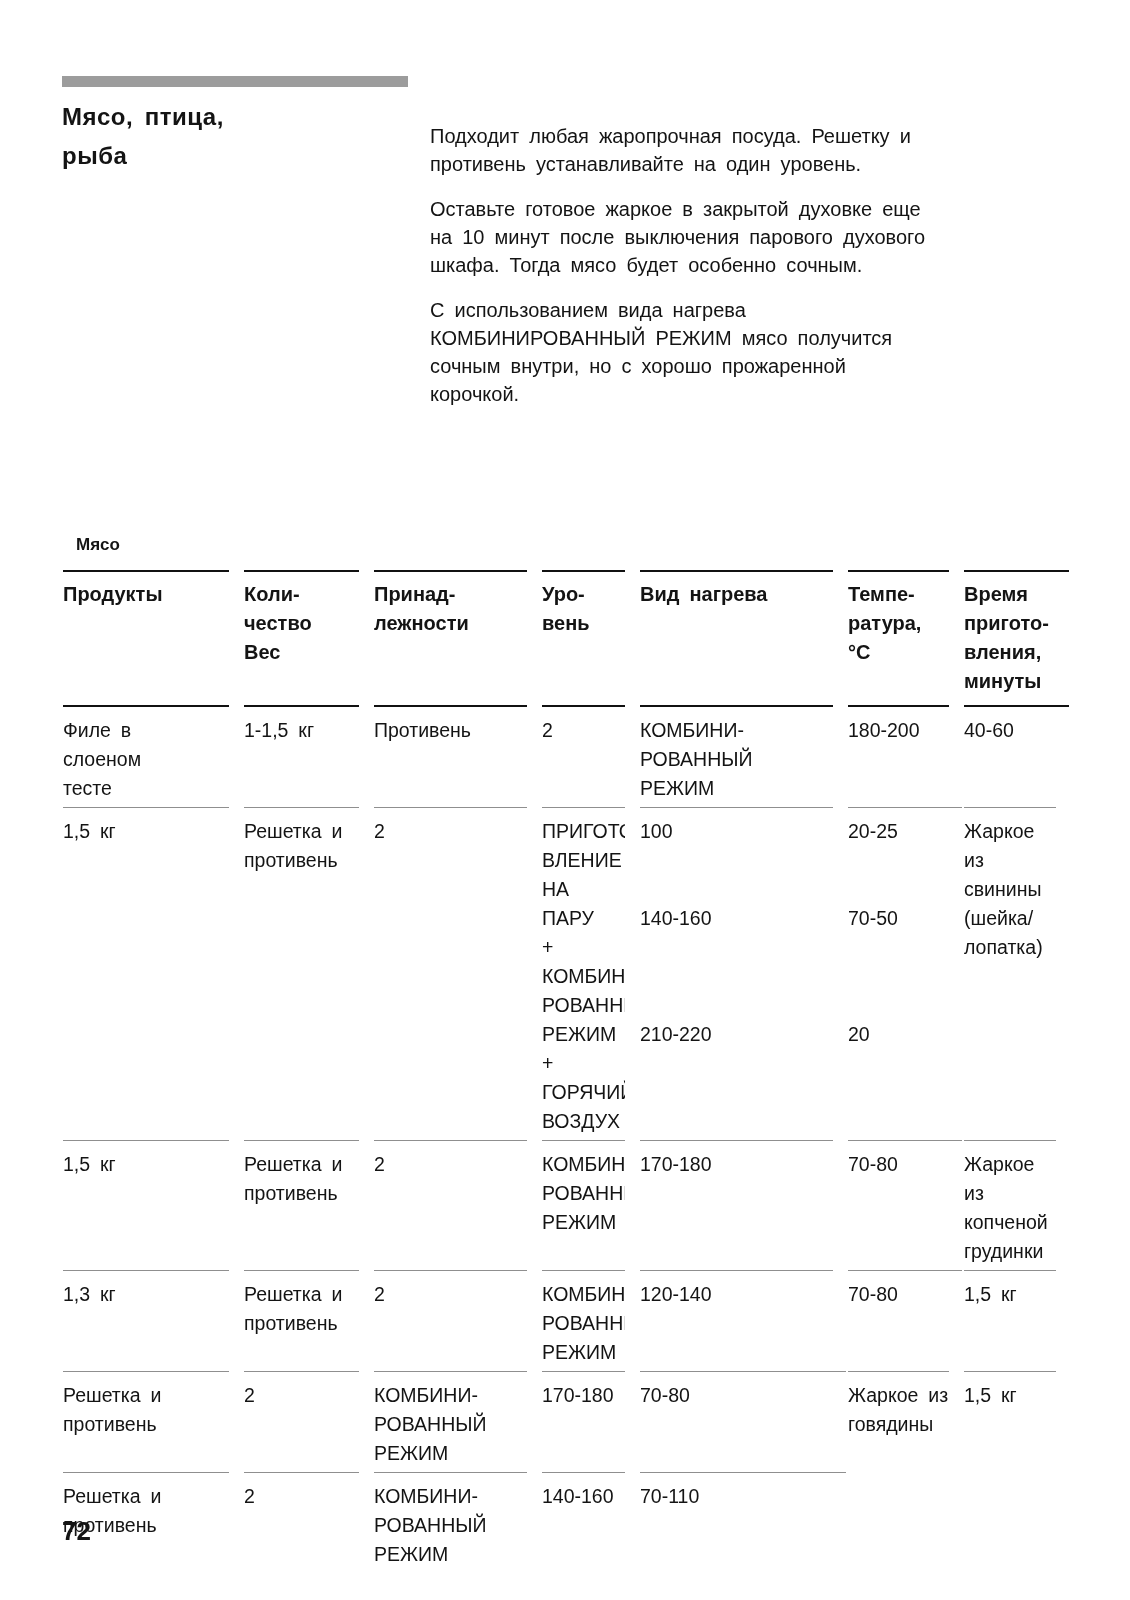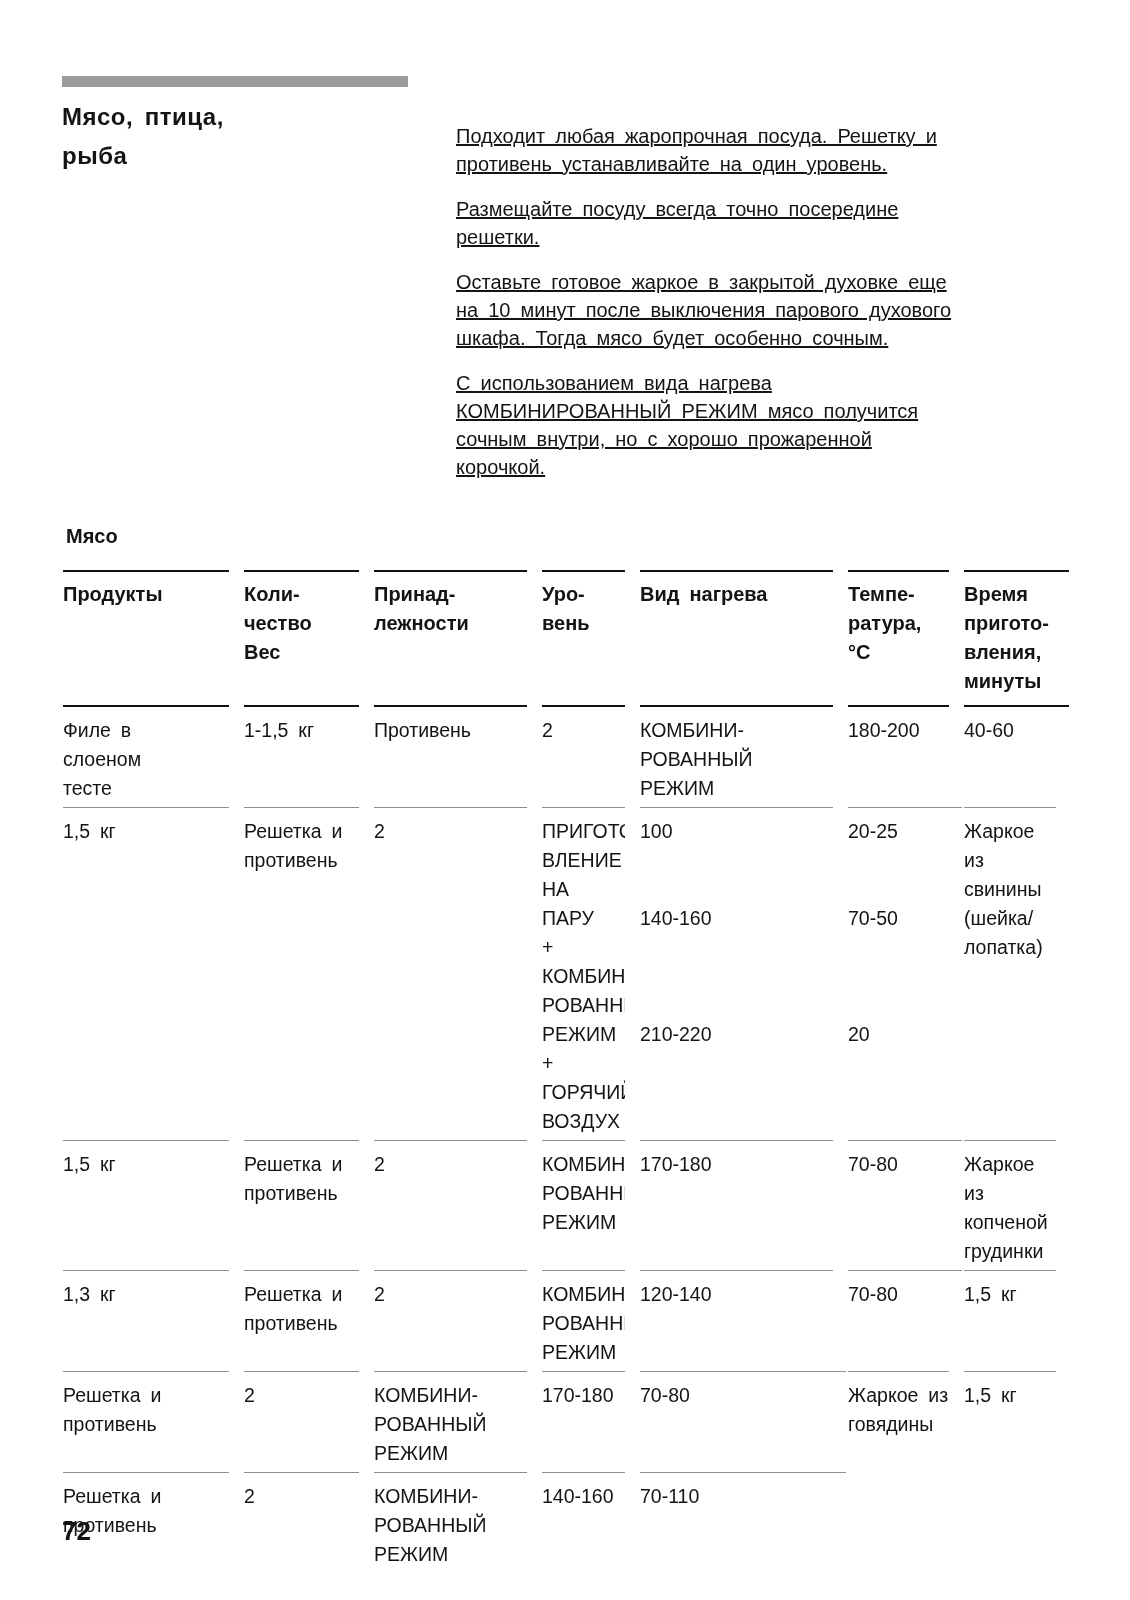--- a/index.html
+++ b/index.html
@@ -19,33 +19,32 @@
   }
   .title{
     position:absolute;left:62px;top:97px;
     margin:0;
     font-size:24px;font-weight:bold;
     line-height:39px;
     white-space:pre-line;
     letter-spacing:0.5px;
   }
   .intro{
-    position:absolute;left:456px;top:122px;
+    position:absolute;left:430px;top:122px;
     width:592px;
-    text-decoration:underline;
   }
   .intro p{
     margin:0 0 17px 0;
     font-size:20px;line-height:28px;
     white-space:pre-line;
   }
   .subheading{
     position:absolute;left:62px;top:521px;
-    margin:4px;
-    font-size:20px;font-weight:bold;
+    margin:14px;
+    font-size:17px;font-weight:bold;
   }
   .ctable{
     position:absolute;left:63px;top:570px;
     display:grid;
     grid-template-columns:181px 130px 168px 98px 208px 116px 107px;
     font-size:19.5px;line-height:29px;
   }
   .cell{
     white-space:pre-line;
     margin-right:15px;
@@ -77,22 +76,20 @@
 <div class="page">
 
   <div class="graybar"></div>
 
   <h1 class="title">Мясо, птица,
 рыба</h1>
 
   <div class="intro">
     <p>Подходит любая жаропрочная посуда. Решетку и
 противень устанавливайте на один уровень.</p>
-    <p>Размещайте посуду всегда точно посередине
-решетки.</p>
     <p>Оставьте готовое жаркое в закрытой духовке еще
 на 10 минут после выключения парового духового
 шкафа. Тогда мясо будет особенно сочным.</p>
     <p>С использованием вида нагрева
 КОМБИНИРОВАННЫЙ РЕЖИМ мясо получится
 сочным внутри, но с хорошо прожаренной
 корочкой.</p>
   </div>
 
   <h2 class="subheading">Мясо</h2>

